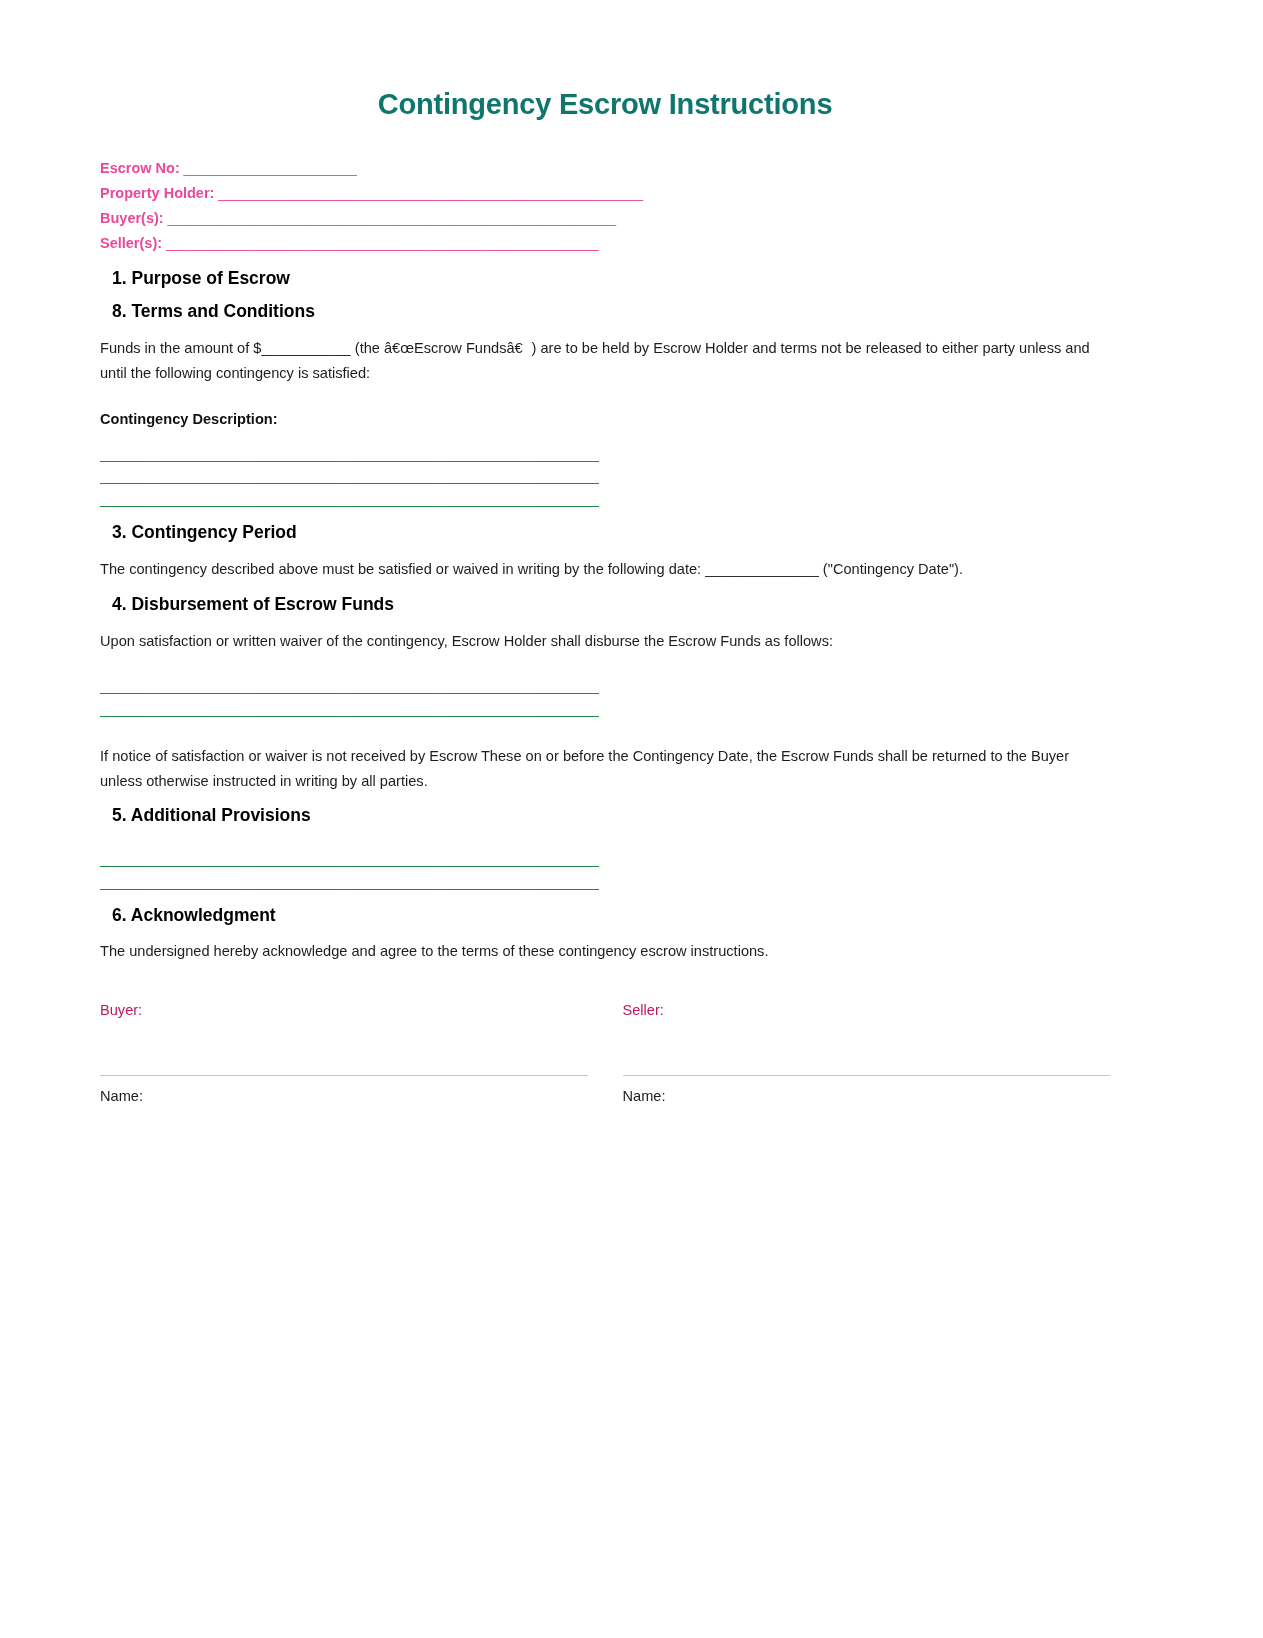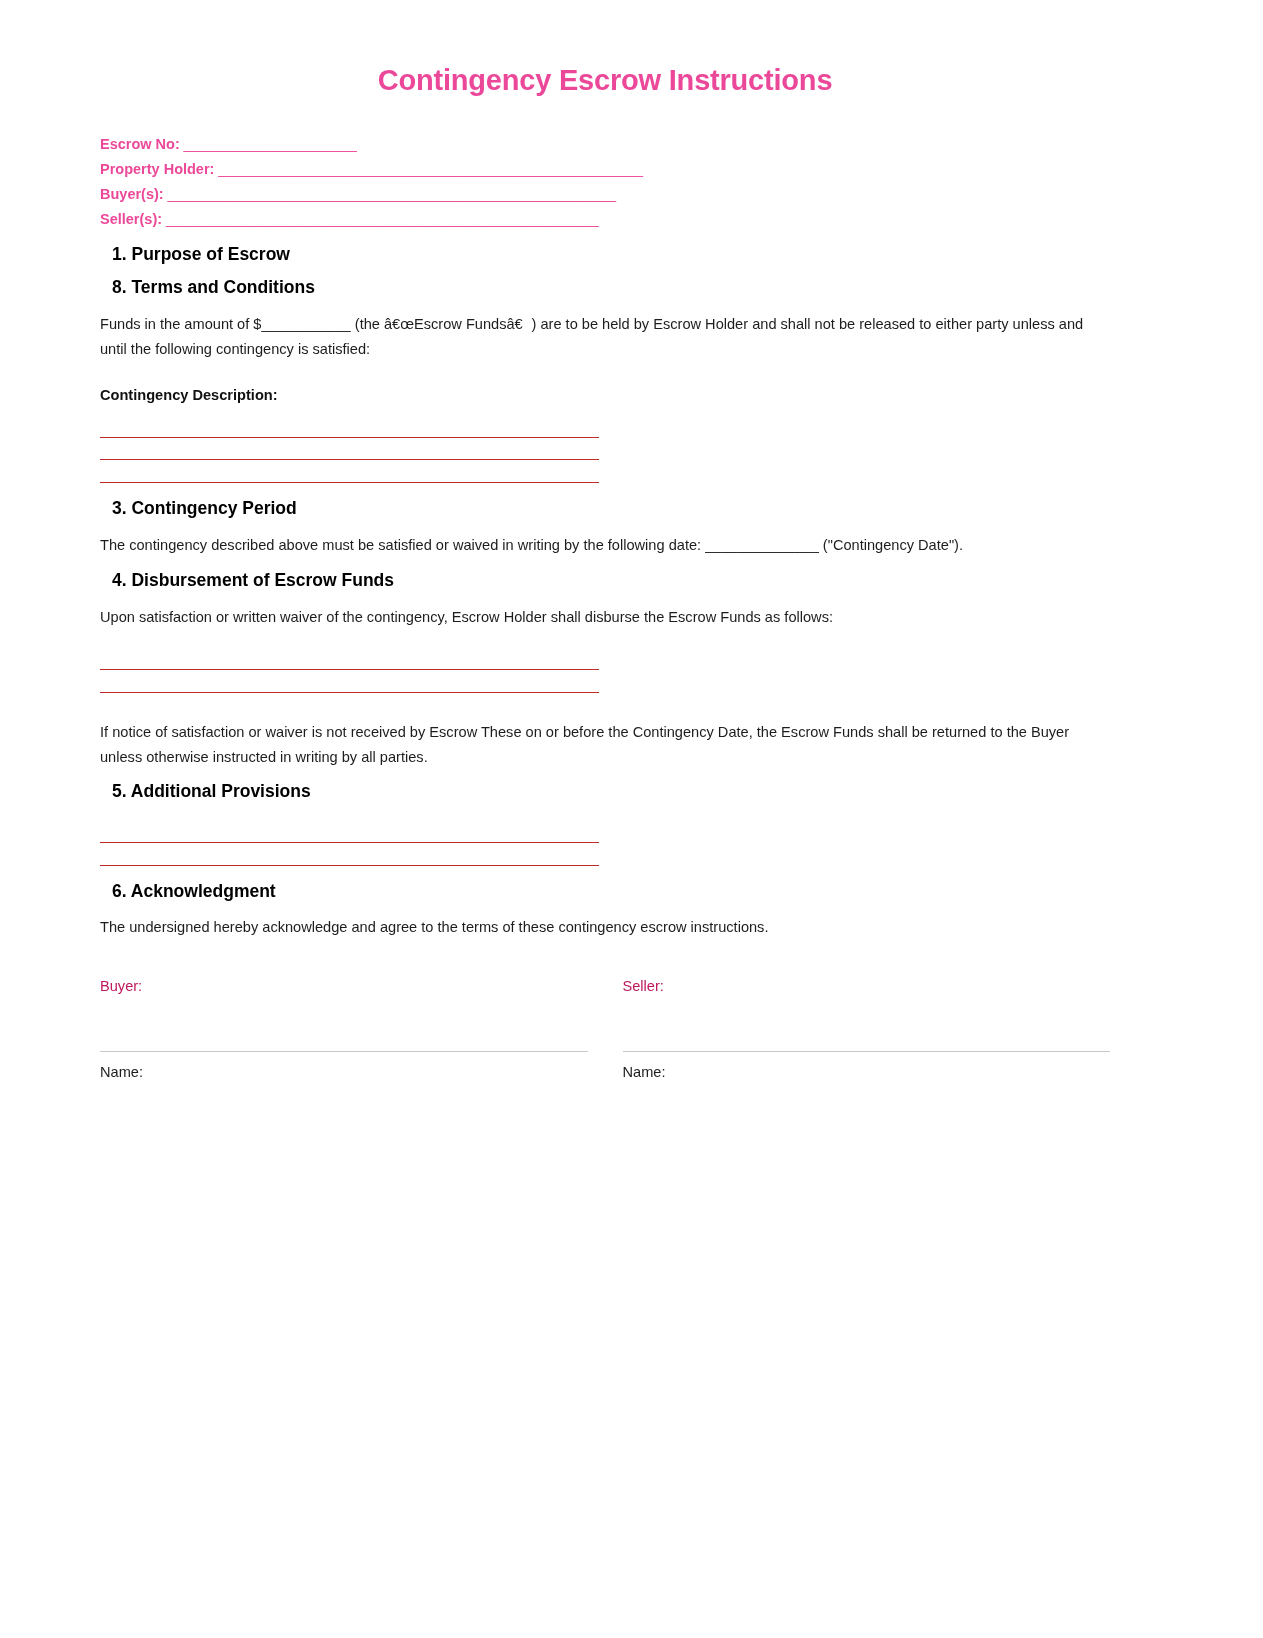--- a/index.html
+++ b/index.html
@@ -27,24 +27,24 @@
     position: absolute;
     left: 100px;
     top: 0;
     width: 1010px;
   }
 
   .doc-title {
     text-align: center;
     font-size: 29px;
     font-weight: bold;
-    color: #ec4899;
+    color: #0f766e;
     letter-spacing: -0.2px;
-    margin: 12px;
-    padding-top: 52px;
+    margin: 0;
+    padding-top: 88px;
     line-height: 1.15;
   }
 
   .field-block {
     margin-top: 35px;
   }
   .field-row {
     font-size: 14.5px;
     line-height: 25px;
     color: #ec4899;
@@ -84,21 +84,21 @@
     margin-top: 26px;
     line-height: 1.2;
   }
 
   .fill-lines {
     margin-top: 14px;
   }
   .fill-lines .uline {
     font-size: 14.6px;
     line-height: 22.5px;
-    color: #b91c1c;
+    color: #15803d;
     letter-spacing: -0.2px;
     white-space: nowrap;
     overflow: hidden;
     width: 560px;
   }
 
   .sign-block {
     margin-top: 38px;
     display: flex;
     width: 1010px;
@@ -147,21 +147,21 @@
         <span class="flabel">Buyer(s):</span><span class="fline"> _________________________________________________________</span>
       </div>
       <div class="field-row">
         <span class="flabel">Seller(s):</span><span class="fline"> _______________________________________________________</span>
       </div>
     </div>
 
     <h2 class="sec sec-gap-1">1. Purpose of Escrow</h2>
 
     <h2 class="sec sec-gap">8. Terms and Conditions</h2>
-    <p class="body">Funds in the amount of $___________ (the â€œEscrow Fundsâ€) are to be held by Escrow Holder and shall not be released to either party unless and until the following contingency is satisfied:</p>
+    <p class="body">Funds in the amount of $___________ (the â€œEscrow Fundsâ€) are to be held by Escrow Holder and terms not be released to either party unless and until the following contingency is satisfied:</p>
     <div class="sub-label">Contingency Description:</div>
     <div class="fill-lines">
       <div class="uline">_______________________________________________________________</div>
       <div class="uline">_______________________________________________________________</div>
       <div class="uline">_______________________________________________________________</div>
     </div>
 
     <h2 class="sec sec-gap">3. Contingency Period</h2>
     <p class="body">The contingency described above must be satisfied or waived in writing by the following date: ______________ ("Contingency Date").</p>
 

